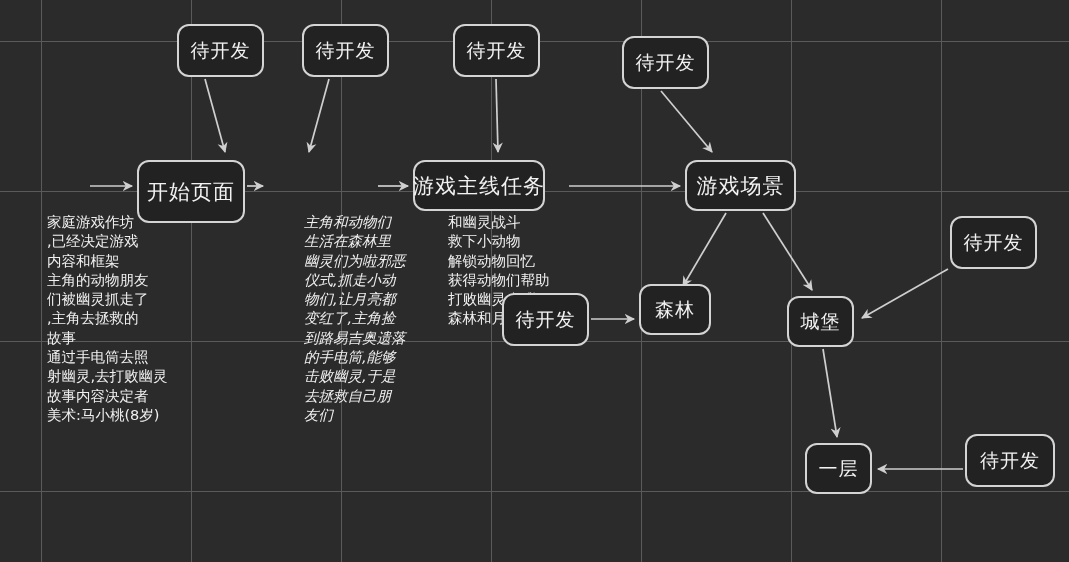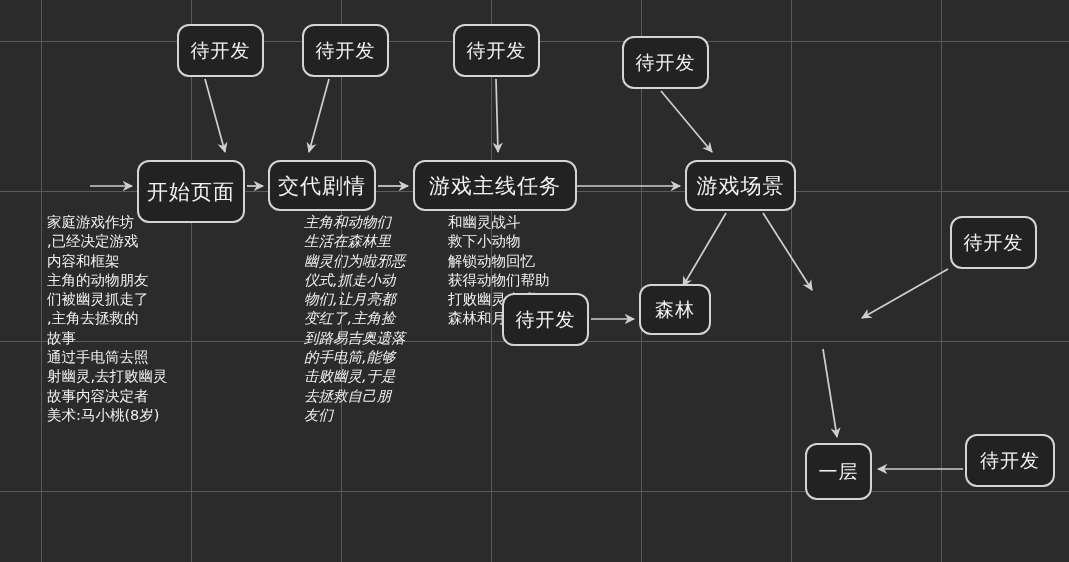--- a/index.html
+++ b/index.html
@@ -88,33 +88,33 @@
       <path d="M 661 91 L 712 152"></path>
       <path d="M 591 319 L 634 319"></path>
       <path d="M 948 269 L 862 318"></path>
       <path d="M 963 469 L 878 469"></path>
     </g>
   </svg>
 
   <div class="node" style="left: 137px; top: 160px; width: 108px; height: 63px; background: rgb(34, 34, 34); border-color: rgb(212, 212, 212); color: rgb(242, 242, 242);">
     <span>开始页面</span>
   </div>
-  <div class="node" style="left: 268px; top: 160px; width: 108px; height: 51px; background: rgb(34, 34, 34); border-color: rgb(212, 212, 212); color: rgb(242, 242, 242);">
-    <span>交代剧情</span>
-  </div>
-  <div class="node" style="left: 413px; top: 160px; width: 164px; height: 51px; background: rgb(34, 34, 34); border-color: rgb(212, 212, 212); color: rgb(242, 242, 242);">
+  <div class="node" style="left: 413px; top: 160px; width: 132px; height: 51px; background: rgb(34, 34, 34); border-color: rgb(212, 212, 212); color: rgb(242, 242, 242);">
     <span>游戏主线任务</span>
   </div>
   <div class="node" style="left: 685px; top: 160px; width: 111px; height: 51px; background: rgb(34, 34, 34); border-color: rgb(212, 212, 212); color: rgb(242, 242, 242);">
     <span>游戏场景</span>
   </div>
   <div class="node small" style="left: 639px; top: 284px; width: 72px; height: 51px; background: rgb(34, 34, 34); border-color: rgb(212, 212, 212); color: rgb(242, 242, 242);">
     <span>森林</span>
   </div>
-  <div class="node small" style="left: 805px; top: 443px; width: 67px; height: 57px; background: rgb(34, 34, 34); border-color: rgb(212, 212, 212); color: rgb(242, 242, 242);">
+  <div class="node small" style="left: 787px; top: 296px; width: 67px; height: 51px; background: rgb(34, 34, 34); border-color: rgb(212, 212, 212); color: rgb(242, 242, 242);">
+    <span>城堡</span>
+  </div>
+  <div class="node small" style="left: 805px; top: 443px; width: 67px; height: 51px; background: rgb(34, 34, 34); border-color: rgb(212, 212, 212); color: rgb(242, 242, 242);">
     <span>一层</span>
   </div>
 
   <div class="node small" style="left: 177px; top: 24px; width: 87px; height: 53px; background: rgb(34, 34, 34); border-color: rgb(212, 212, 212); color: rgb(242, 242, 242);">
     <span>待开发</span>
   </div>
   <div class="node small" style="left: 302px; top: 24px; width: 87px; height: 53px; background: rgb(34, 34, 34); border-color: rgb(212, 212, 212); color: rgb(242, 242, 242);">
     <span>待开发</span>
   </div>
   <div class="node small" style="left: 453px; top: 24px; width: 87px; height: 53px; background: rgb(34, 34, 34); border-color: rgb(212, 212, 212); color: rgb(242, 242, 242);">

